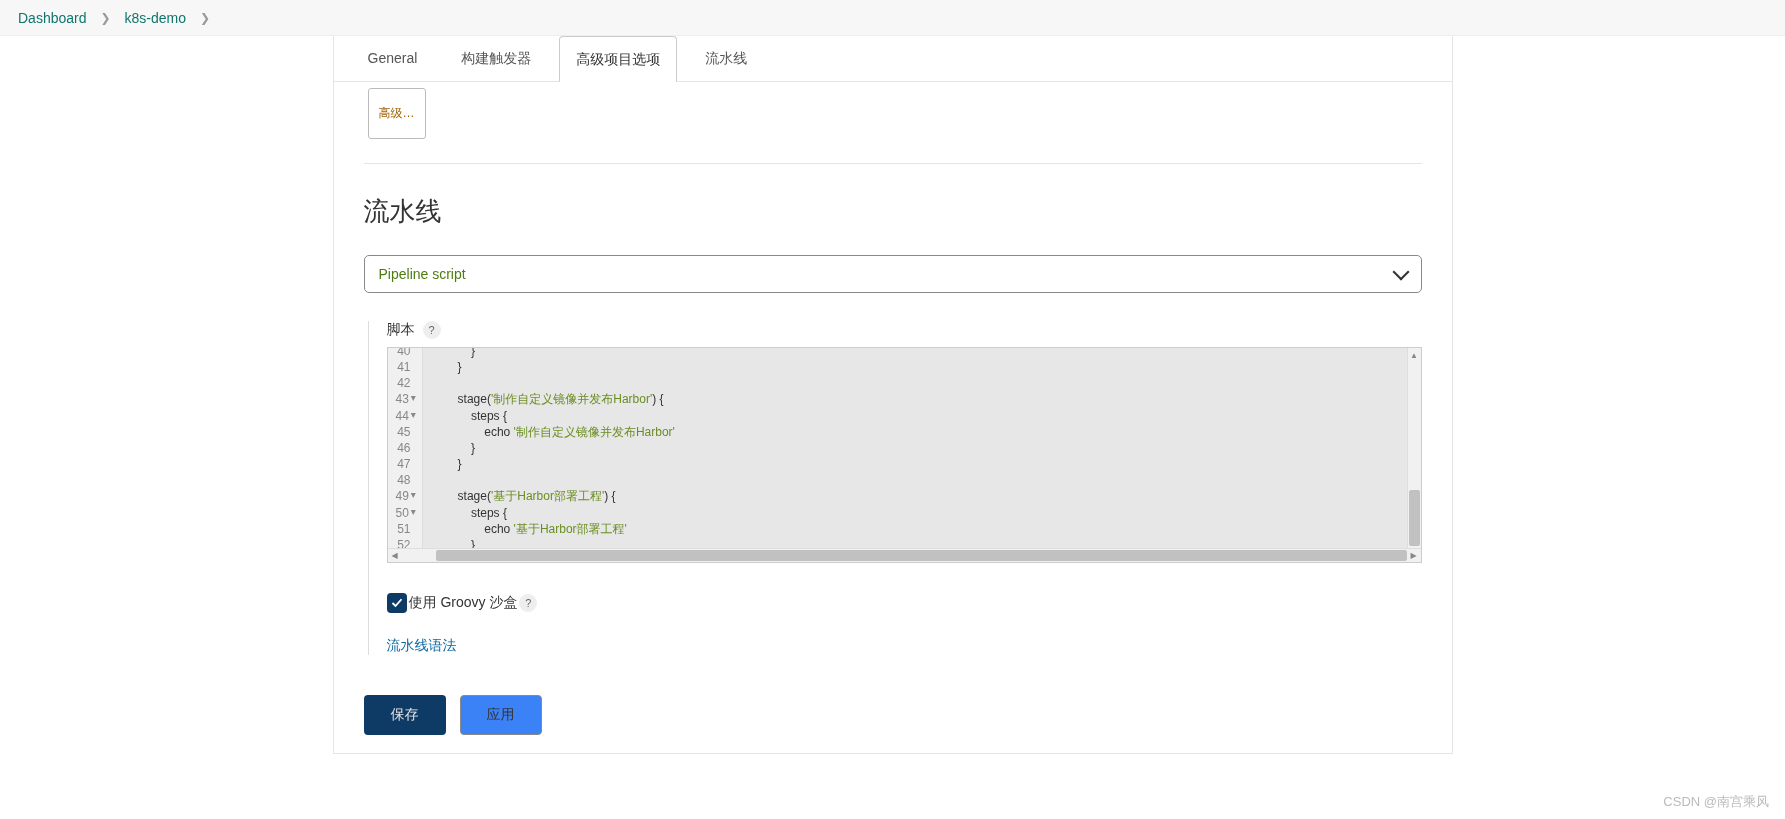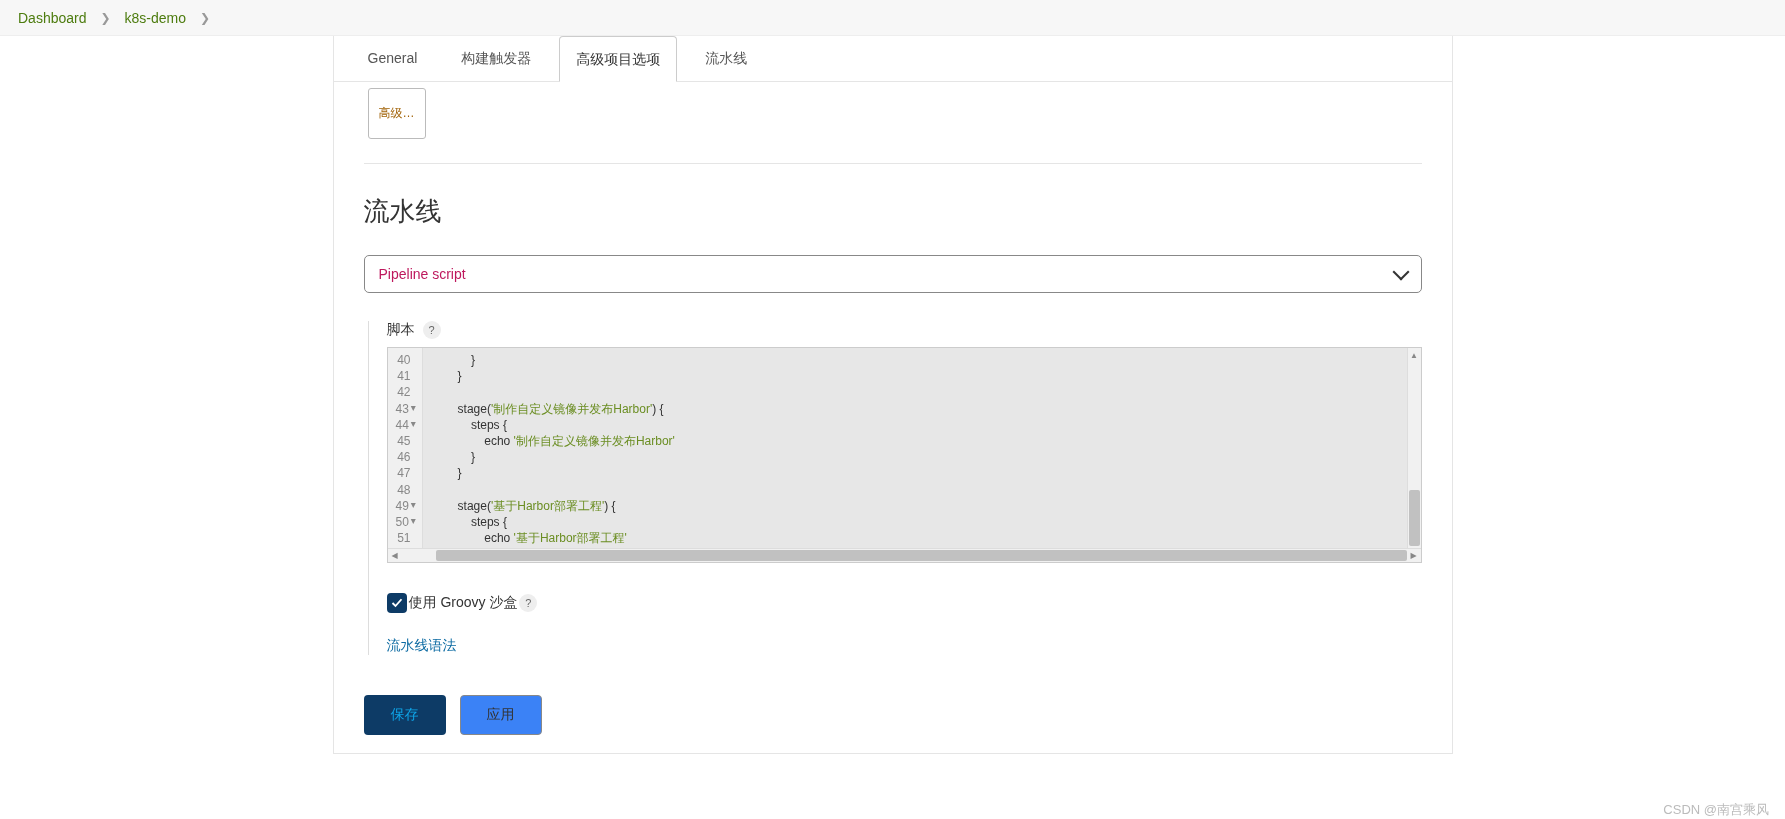--- a/index.html
+++ b/index.html
@@ -1,59 +1,59 @@
 <!DOCTYPE html>
 <html><head>
 <meta charset="utf-8">
 <style>
   * { box-sizing: border-box; margin: 0; padding: 0; font-family: "Helvetica Neue", Arial, "Microsoft YaHei", sans-serif; }
   body { background: #fff; color: #333; font-size: 14px; width: 1785px; }
   .breadcrumb { display: flex; align-items: center; gap: 14px; padding: 10px 18px; background: #f7f7f7; border-bottom: 1px solid #eee; height: 36px; font-size: 14px; }
-  .breadcrumb a { color: #4d7c0f; text-decoration: none; cursor: pointer; text-align: center; }
+  .breadcrumb a { color: #0f766e; text-decoration: none; cursor: pointer; text-align: center; }
   .crumb-sep { color: #999; font-size: 12px; }
   .page-wrap { display: flex; justify-content: center; padding: 0; }
   .panel { width: 1120px; border: 1px solid #e5e5e5; border-top: none; background: #fff; padding-bottom: 18px; }
   .tabs { display: flex; gap: 12px; border-bottom: 1px solid #e5e5e5; padding: 0 18px; margin: 0; }
   .tab { padding: 14px 16px 12px; color: #555; cursor: pointer; font-size: 14px; }
   .tab.active { border: 1px solid #ccc; border-bottom: 1px solid #fff; margin-bottom: -1px; border-radius: 4px 4px 0 0; color: #333; }
   .inner { padding: 4px 30px 0; }
   .chip-row { padding: 2px 0 24px; border-bottom: 1px solid #e5e5e5; margin-bottom: 30px; }
   .chip { display: inline-block; border: 1px solid #bbb; border-radius: 3px; padding: 16px 10px; font-size: 12px; color: #a16207; cursor: pointer; margin-left: 4px;}
   h2.section-title { font-size: 26px; font-weight: 500; color: #333; margin-bottom: 26px; }
   .label { font-size: 14px; color: #333; margin-bottom: 10px; }
-  .select-box { position: relative; border: 1px solid #888; border-radius: 5px; padding: 10px 14px; font-size: 14px; color: #be185d; cursor: pointer; margin-bottom: 28px; display: flex; justify-content: space-between; align-items: center; }
+  .select-box { position: relative; border: 1px solid #888; border-radius: 5px; padding: 10px 14px; font-size: 14px; color: #4d7c0f; cursor: pointer; margin-bottom: 28px; display: flex; justify-content: space-between; align-items: center; }
   .chev { width: 12px; height: 12px; border-right: 2px solid #333; border-bottom: 2px solid #333; transform: rotate(45deg); margin-top: -4px; }
   .script-wrap { border-left: 1px solid #ddd; padding-left: 18px; margin-left: 4px; }
   .script-header { display: flex; align-items: center; gap: 8px; margin-bottom: 8px; }
   .help-q { width: 18px; height: 18px; border-radius: 50%; background: #eee; color: #666; font-size: 11px; display: inline-flex; align-items: center; justify-content: center; cursor: pointer; }
   .code-box { border: 1px solid #ccc; background: #e7e7e7; font-family: Consolas, monospace; font-size: 12px; position: relative; }
-  .code-body { display: flex; height: 200px; overflow: hidden; }
+  .code-body { display: flex; height: 200px; overflow: hidden; align-items: center; }
   .gutter { background: #f0f0f0; border-right: 1px solid #ddd; padding: 4px 6px 4px 8px; text-align: right; color: #888; line-height: 1.35; user-select: none; }
   .gutter .fold { color: #888; font-size: 10px; }
   .gutter .ln { display: flex; justify-content: flex-end; gap: 2px; }
   .code-lines { flex: 1; padding: 4px 8px; line-height: 1.35; background: #e7e7e7; white-space: pre; overflow: hidden; position: relative; }
   .code-lines .str { color: #6b8e23; }
   .vscroll-track { position: absolute; right: 0; top: 0; bottom: 14px; width: 14px; background: #f1f1f1; border-left: 1px solid #ddd; }
   .vscroll-thumb { position: absolute; left: 1px; right: 1px; bottom: 2px; height: 56px; background: #c1c1c1; border-radius: 2px; }
   .vscroll-arrow { position: absolute; left: 0; right: 0; height: 14px; display: flex; align-items: center; justify-content: center; color: #888; font-size: 8px; }
   .vscroll-arrow.top { top: 0; }
   .hscroll-track { height: 14px; background: #f1f1f1; border-top: 1px solid #ddd; position: relative; }
   .hscroll-thumb { position: absolute; left: 48px; right: 14px; top: 1px; bottom: 1px; background: #c1c1c1; border-radius: 2px; }
   .hscroll-arrow { position: absolute; top: 0; bottom: 0; width: 14px; display: flex; align-items: center; justify-content: center; color: #888; font-size: 8px; }
   .hscroll-arrow.left { left: 0; }
   .hscroll-arrow.right { right: 0; }
   .checkbox-row { display: flex; align-items: center; gap: 2px; margin: 30px 0 24px; }
   .cb { width: 20px; height: 20px; border-radius: 4px; background: #0d3b66; display: flex; align-items: center; justify-content: center; cursor: pointer; }
   .cb svg { width: 12px; height: 12px; }
   .syntax-link { color: #0b6aa2; font-weight: 500; cursor: pointer; font-size: 14px; }
   .btn-row { display: flex; gap: 14px; margin: 40px 0 0 30px; }
   .btn { padding: 10px 26px; border-radius: 4px; font-size: 14px; cursor: pointer; border: 1px solid transparent; font-weight: 500; }
-  .btn-primary { background: #0d3b66; color: #0ea5e9; }
+  .btn-primary { background: #0d3b66; color: #e5e5e5; }
   .btn-secondary { background: #3b82f6; color: #333; border: 1px solid #888; }
-  .watermark { position: fixed; bottom: 0; right: 16px; color: #bbb; font-size: 13px; }
+  .watermark { position: fixed; bottom: 8px; right: 16px; color: #bbb; font-size: 13px; }
 </style>
 </head>
 <body>
 
 <div class="breadcrumb">
   <a>Dashboard</a>
   <span class="crumb-sep">❯</span>
   <a>k8s-demo</a>
   <span class="crumb-sep">❯</span>
 </div>

